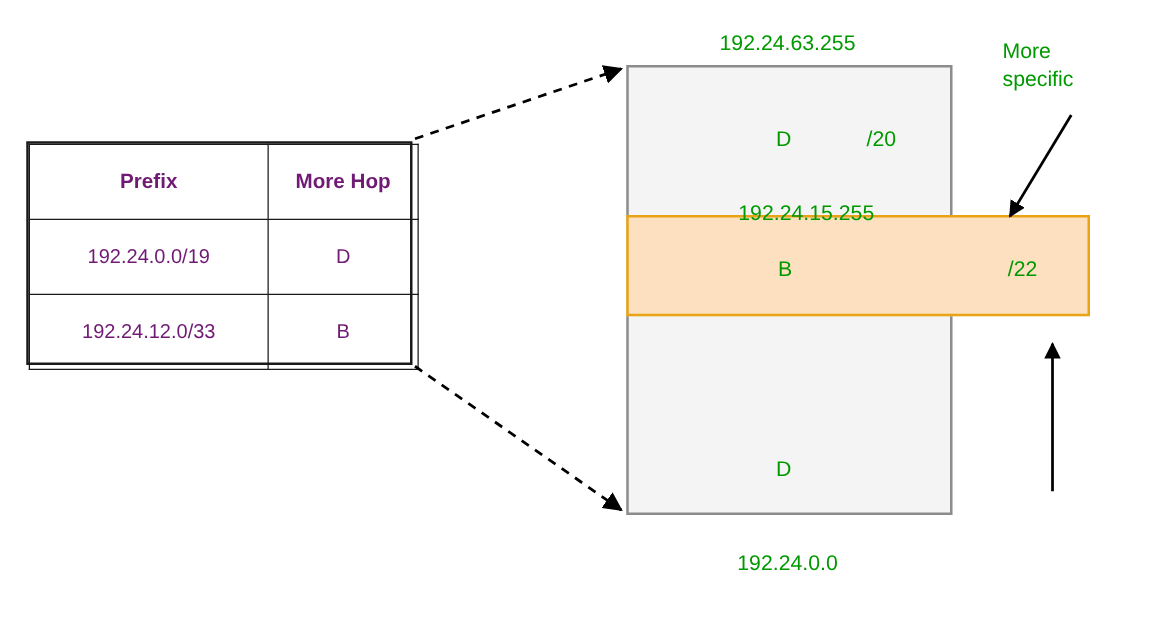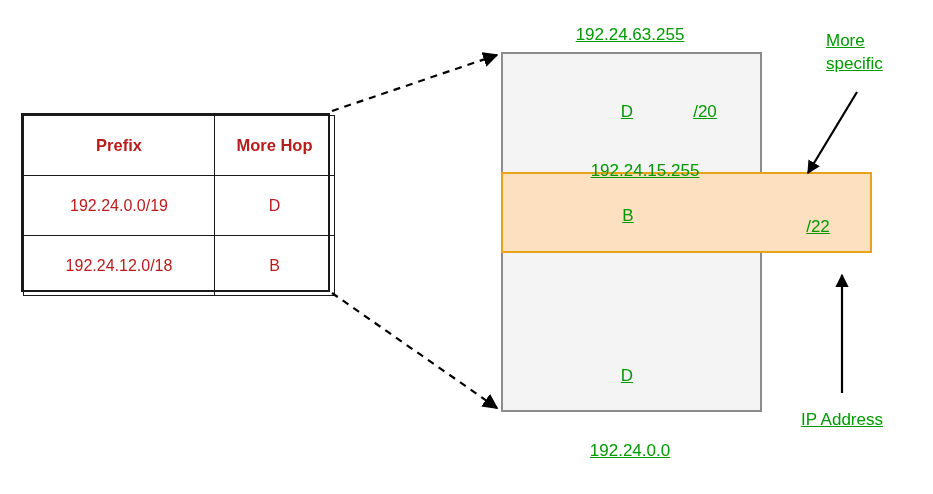--- a/index.html
+++ b/index.html
@@ -35,21 +35,21 @@
   .route-table .tbl {
     width: 100%;
     height: 100%;
     border-collapse: collapse;
     table-layout: fixed;
   }
   .route-table td, .route-table th {
     border: 1px solid #1a1a1a;
     text-align: center;
     vertical-align: middle;
-    color: #b91c1c;
+    color: #701a75;
     font-size: 16px;
     padding: 0;
     height: 59px;
   }
   .route-table th {
     font-weight: bold;
     font-size: 16.5px;
   }
   .route-table td.prefix-cell,
   .route-table th.prefix-head {
@@ -82,37 +82,36 @@
     box-sizing: border-box;
   }
 
   
   .lbl {
     position: absolute;
     color: #009900;
     font-size: 17px;
     white-space: pre;
     line-height: 1.35;
-    text-decoration: underline;
   }
   .lbl.ctr {
     transform: translateX(-50%);
     text-align: center;
   }
 
   #label-top          { left: 630px; top: 24px; }
   #label-d18-d        { left: 627px; top: 101px; }
   #label-d18-slash    { left: 705px; top: 101px; }
   #label-mid-hi       { left: 645px; top: 160px; }
   #label-b            { left: 628px; top: 205px; }
-  #label-slash22      { left: 818px; top: 205px; margin-top: 11px; }
+  #label-slash22      { left: 818px; top: 205px; }
   #label-mid-lo       { left: 633px; top: 240px; }
   #label-d-bottom     { left: 627px; top: 365px; }
   #label-bottom       { left: 630px; top: 440px; }
-  #label-more-specific{ left: 826px; top: 30px; text-align: left; }
+  #label-more-specific{ left: 802px; top: 30px; text-align: left; }
   #label-ip-address   { left: 842px; top: 409px; }
 
   
   #arrows {
     position: absolute;
     left: 0; top: 0;
     width: 933px;
     height: 494px;
     pointer-events: none;
   }
@@ -127,21 +126,21 @@
       <tbody>
           <tr>
         <th class="prefix-head">Prefix</th>
         <th class="hop-head">More Hop</th>
       </tr>
       <tr>
         <td class="prefix-cell">192.24.0.0/19</td>
         <td class="hop-cell">D</td>
       </tr>
       <tr>
-        <td class="prefix-cell">192.24.12.0/18</td>
+        <td class="prefix-cell">192.24.12.0/33</td>
         <td class="hop-cell">B</td>
       </tr>
     </tbody>
       </table>
   </div>
 
   <div class="gray-block"></div>
   <div class="orange-block"></div>
 
   <svg id="arrows" viewBox="0 0 933 494" xmlns="http://www.w3.org/2000/svg">
@@ -175,15 +174,14 @@
 
   <div class="lbl ctr" id="label-slash22">/22</div>
 
 
   <div class="lbl ctr" id="label-d-bottom">D</div>
 
   <div class="lbl ctr" id="label-bottom">192.24.0.0</div>
 
   <div class="lbl" id="label-more-specific"><span>More</span><br><span>specific</span></div>
 
-  <div class="lbl ctr" id="label-ip-address">IP Address</div>
 
 </div>
 
 </body></html>

